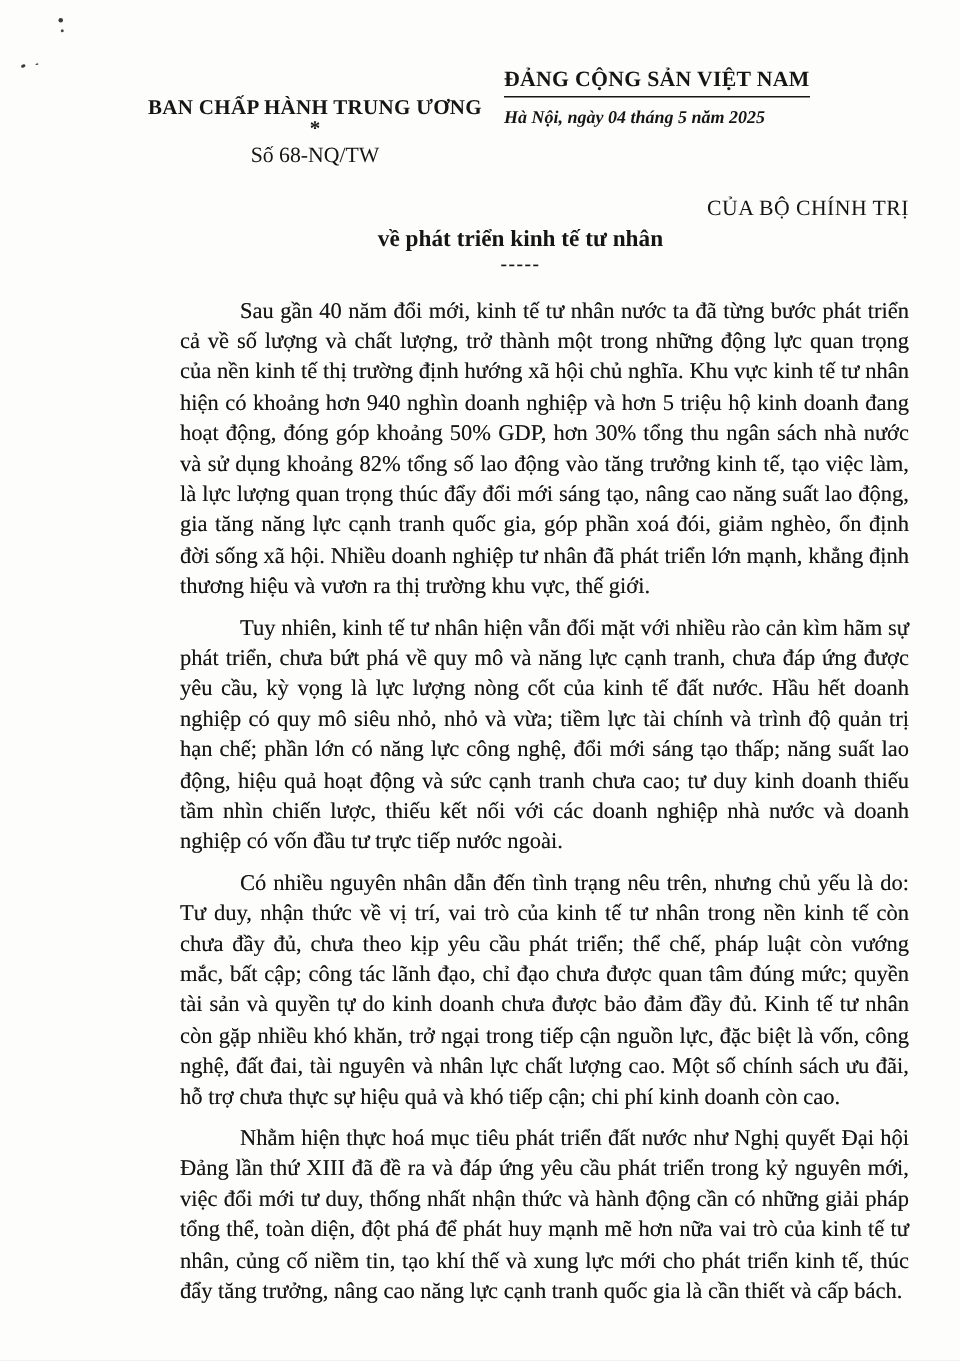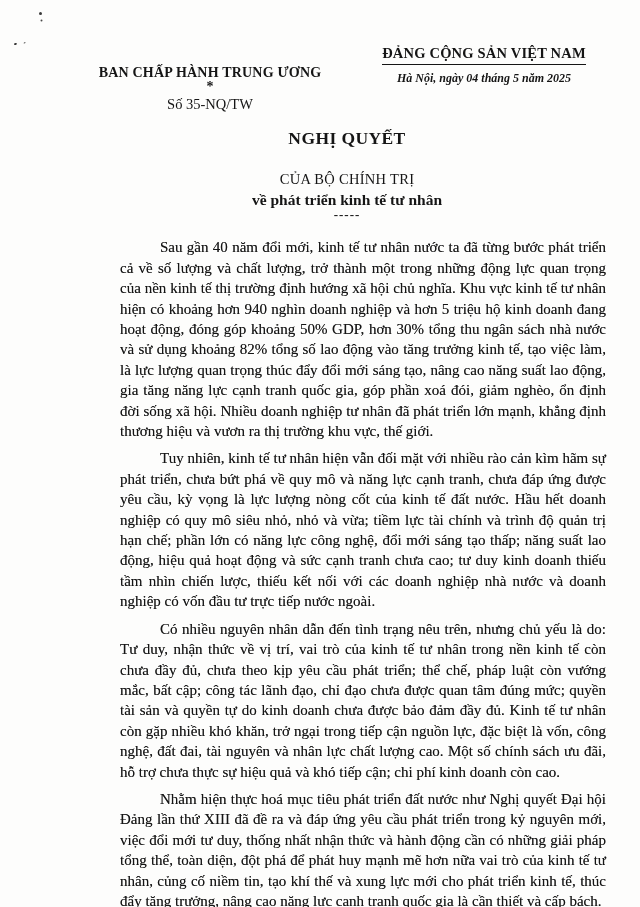--- a/index.html
+++ b/index.html
@@ -30,42 +30,42 @@
     margin-top: 19px;
   }
   .org-name {
     font-weight: bold; font-size: 14px; letter-spacing: 0.2px;
     white-space: nowrap;
   }
   .org-star { font-size: 14px; line-height: 11px; font-weight: bold; }
   .doc-number { font-size: 14.5px; margin-top: 4px; }
 
   .header-right {
-    position: absolute; left: 352px; top: 0; width: 264px;
-    text-align: center;
+    position: absolute; left: 336px; top: 0; width: 264px;
+    text-align: left;
   }
   .country-name {
     display: inline-block;
     font-weight: bold; font-size: 14.5px; letter-spacing: 0.2px;
     border-bottom: 1.5px solid #151515; padding-bottom: 2px;
     white-space: nowrap;
   }
   .dateline {
     font-weight: bold; font-style: italic; font-size: 12px; margin-top: 6px;
     white-space: nowrap;
   }
 
   
   .title-block {
     padding: 128px 34px 0 88px;
     text-align: center;
     line-height: 1.25;
   }
   .title-main { font-weight: bold; font-size: 17.5px; letter-spacing: 0.4px; }
-  .title-sub { font-size: 14.5px; margin-top: 20px; letter-spacing: 0.3px; }
+  .title-sub { font-size: 14.5px; margin-top: 2px; letter-spacing: 0.3px; text-align: right; }
   .title-subject { font-weight: bold; font-size: 15.5px; margin-top: 2px; }
   .title-sep { font-weight: bold; font-size: 13px; letter-spacing: 1px; line-height: 12px; }
 
   
   .body-block {
     padding: 16px 34px 0 120px;
   }
   .body-block p {
     margin: 0 0 7px 0;
     font-size: 15px;
@@ -80,32 +80,31 @@
 
 <div class="page">
 
   <div class="speck speck-1"></div>
   <div class="speck speck-2"></div>
 
   <div class="header">
     <div class="header-left">
       <div class="org-name">BAN CHẤP HÀNH TRUNG ƯƠNG</div>
       <div class="org-star">*</div>
-      <div class="doc-number">Số 35-NQ/TW</div>
+      <div class="doc-number">Số 68-NQ/TW</div>
     </div>
     <div class="header-right">
       <div>
         <span class="country-name">ĐẢNG CỘNG SẢN VIỆT NAM</span>
       </div>
       <div class="dateline">Hà Nội, ngày 04 tháng 5 năm 2025</div>
     </div>
   </div>
 
   <div class="title-block">
-    <div class="title-main">NGHỊ QUYẾT</div>
     <div class="title-sub">CỦA BỘ CHÍNH TRỊ</div>
     <div class="title-subject">về phát triển kinh tế tư nhân</div>
     <div class="title-sep">-----</div>
   </div>
 
   <div class="body-block">
     <p>Sau gần 40 năm đổi mới, kinh tế tư nhân nước ta đã từng bước phát triển cả về số lượng và chất lượng, trở thành một trong những động lực quan trọng của nền kinh tế thị trường định hướng xã hội chủ nghĩa. Khu vực kinh tế tư nhân hiện có khoảng hơn 940 nghìn doanh nghiệp và hơn 5 triệu hộ kinh doanh đang hoạt động, đóng góp khoảng 50% GDP, hơn 30% tổng thu ngân sách nhà nước và sử dụng khoảng 82% tổng số lao động vào tăng trưởng kinh tế, tạo việc làm, là lực lượng quan trọng thúc đẩy đổi mới sáng tạo, nâng cao năng suất lao động, gia tăng năng lực cạnh tranh quốc gia, góp phần xoá đói, giảm nghèo, ổn định đời sống xã hội. Nhiều doanh nghiệp tư nhân đã phát triển lớn mạnh, khẳng định thương hiệu và vươn ra thị trường khu vực, thế giới.</p>
     <p>Tuy nhiên, kinh tế tư nhân hiện vẫn đối mặt với nhiều rào cản kìm hãm sự phát triển, chưa bứt phá về quy mô và năng lực cạnh tranh, chưa đáp ứng được yêu cầu, kỳ vọng là lực lượng nòng cốt của kinh tế đất nước. Hầu hết doanh nghiệp có quy mô siêu nhỏ, nhỏ và vừa; tiềm lực tài chính và trình độ quản trị hạn chế; phần lớn có năng lực công nghệ, đổi mới sáng tạo thấp; năng suất lao động, hiệu quả hoạt động và sức cạnh tranh chưa cao; tư duy kinh doanh thiếu tầm nhìn chiến lược, thiếu kết nối với các doanh nghiệp nhà nước và doanh nghiệp có vốn đầu tư trực tiếp nước ngoài.</p>
     <p>Có nhiều nguyên nhân dẫn đến tình trạng nêu trên, nhưng chủ yếu là do: Tư duy, nhận thức về vị trí, vai trò của kinh tế tư nhân trong nền kinh tế còn chưa đầy đủ, chưa theo kịp yêu cầu phát triển; thể chế, pháp luật còn vướng mắc, bất cập; công tác lãnh đạo, chỉ đạo chưa được quan tâm đúng mức; quyền tài sản và quyền tự do kinh doanh chưa được bảo đảm đầy đủ. Kinh tế tư nhân còn gặp nhiều khó khăn, trở ngại trong tiếp cận nguồn lực, đặc biệt là vốn, công nghệ, đất đai, tài nguyên và nhân lực chất lượng cao. Một số chính sách ưu đãi, hỗ trợ chưa thực sự hiệu quả và khó tiếp cận; chi phí kinh doanh còn cao.</p>
     <p>Nhằm hiện thực hoá mục tiêu phát triển đất nước như Nghị quyết Đại hội Đảng lần thứ XIII đã đề ra và đáp ứng yêu cầu phát triển trong kỷ nguyên mới, việc đổi mới tư duy, thống nhất nhận thức và hành động cần có những giải pháp tổng thể, toàn diện, đột phá để phát huy mạnh mẽ hơn nữa vai trò của kinh tế tư nhân, củng cố niềm tin, tạo khí thế và xung lực mới cho phát triển kinh tế, thúc đẩy tăng trưởng, nâng cao năng lực cạnh tranh quốc gia là cần thiết và cấp bách.</p>

